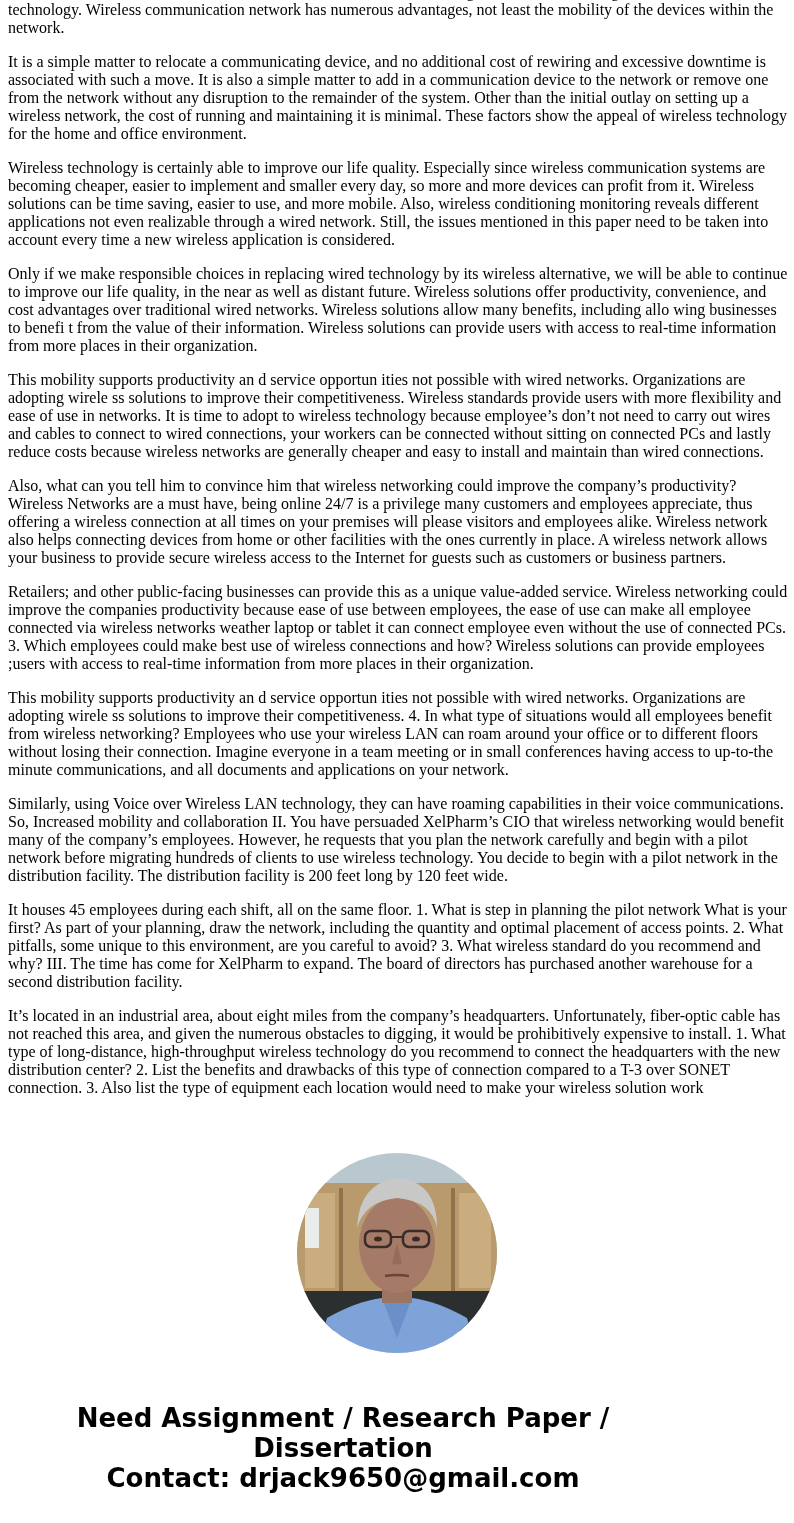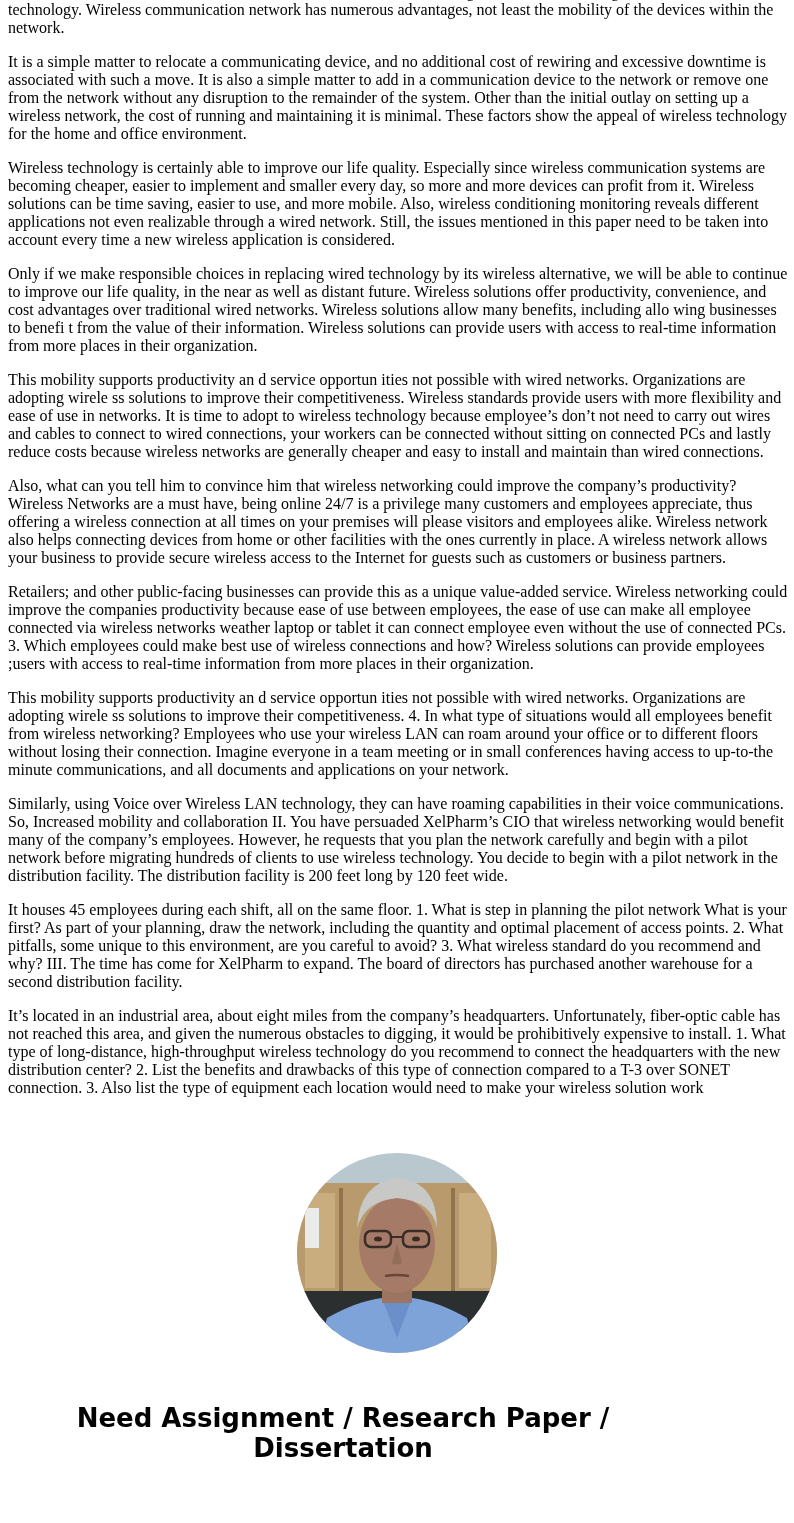--- a/index.html
+++ b/index.html
@@ -92,13 +92,14 @@
     <ellipse cx="119" cy="86" rx="4" ry="2.5" fill="#3b2a24"></ellipse>
 
     <path d="M100 90 L95 110 Q100 113 105 110 Z" fill="#946c5a"></path>
 
     <path d="M88 123 Q100 121 112 123" stroke="#6a4536" stroke-width="2.5" fill="none"></path>
   </svg>
 </div>
 
 <div class="promo">
   <div>Need Assignment / Research Paper / Dissertation</div>
+  <div>Contact: drjack9650@gmail.com</div>
 </div>
 
 </body></html>

